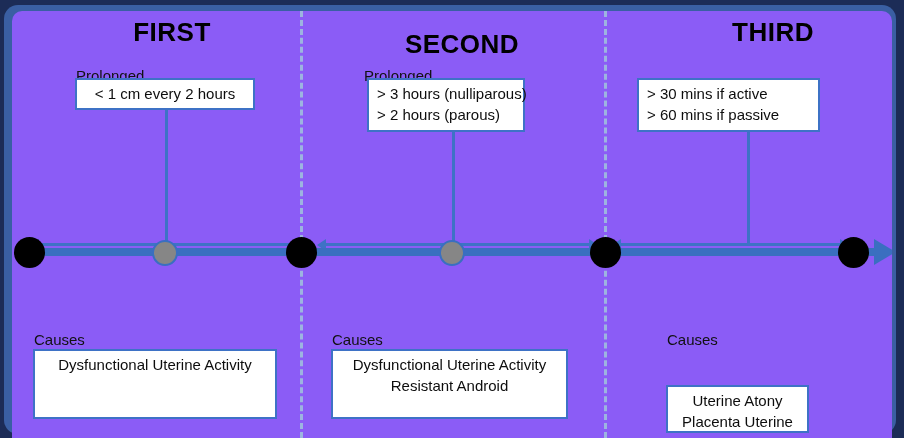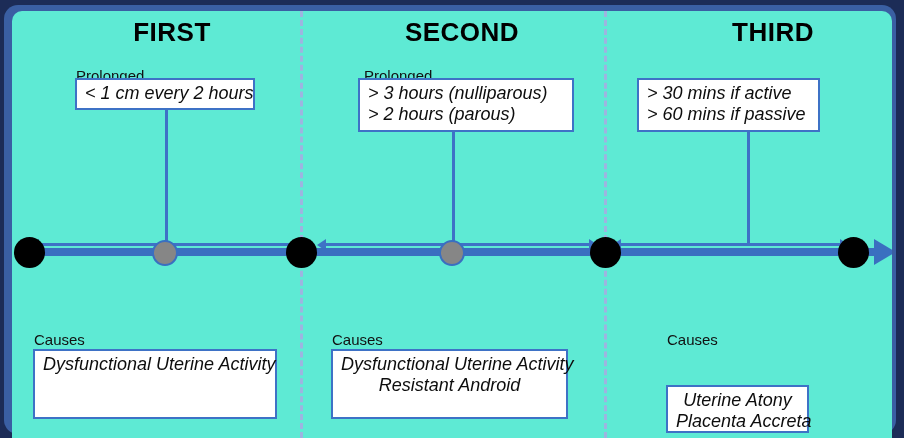--- a/index.html
+++ b/index.html
@@ -26,21 +26,21 @@
     position: absolute;
     left: 4px; top: 5px;
     width: 892px; height: 429px;
     background: #3a5fa3;
     border-radius: 14px;
   }
   .canvas {
     position: absolute;
     left: 12px; top: 11px;
     width: 880px; height: 427px;
-    background: #5eead4;
+    background: #8b5cf6;
     border-radius: 10px 10px 0 0;
     overflow: hidden;
   }
   
   .divider {
     position: absolute;
     top: 0;
     width: 0;
     height: 427px;
     border-left: 3px dashed #9db4e0;
@@ -64,25 +64,24 @@
   
   .info-box {
     position: absolute;
     box-sizing: border-box;
     border: 2px solid #3e72c6;
     background: #ffffff;
     text-align: center;
     padding: 3px 8px 4px 8px;
   }
   .info-box .line {
-    font-size: 18px;
+    font-size: 15px;
     color: #0d0d0d;
     line-height: 21px;
     white-space: nowrap;
-    font-style: italic;
   }
   .info-box.left-align .line { text-align: left; }
   
   .stem {
     position: absolute;
     width: 0;
     border-left: 3px solid #3e72c6;
   }
   
   .span-arrow {
@@ -134,33 +133,33 @@
 
   <div class="frame-outer"></div>
   <div class="frame-inner"></div>
 
   <div class="canvas">
 
     <div class="divider" style="left:288px;"></div>
     <div class="divider" style="left:592px;"></div>
 
     <div class="stage-title" style="left:40px;  top:6px;  width:240px;">FIRST</div>
-    <div class="stage-title" style="left:330px; top:6px;  width:240px;">SECOND</div>
+    <div class="stage-title" style="left:330px; top:18px;  width:240px;">SECOND</div>
     <div class="stage-title" style="left:646px; top:6px;  width:230px;">THIRD</div>
 
     <div class="caption" style="left:64px; top:56px;">Prolonged</div>
 
     <div class="info-box" style="left:63px; top:67px; width:180px; height:32px;">
       <div class="line">&lt; 1 cm every 2 hours</div>
     </div>
     <div class="stem" style="left:153px; top:99px; height:133px;"></div>
 
     <div class="caption" style="left:352px; top:56px;">Prolonged</div>
 
-    <div class="info-box left-align" style="left:346px; top:67px; width:216px; height:54px;">
+    <div class="info-box left-align" style="left:355px; top:67px; width:158px; height:54px;">
       <div class="line">&gt; 3 hours (nulliparous)</div>
       <div class="line">&gt; 2 hours (parous)</div>
     </div>
     <div class="stem" style="left:440px; top:121px; height:111px;"></div>
 
     <div class="info-box left-align" style="left:625px; top:67px; width:183px; height:54px;">
       <div class="line">&gt; 30 mins if active</div>
       <div class="line">&gt; 60 mins if passive</div>
     </div>
     <div class="stem" style="left:735px; top:121px; height:111px;"></div>
@@ -200,17 +199,17 @@
 
     <div class="caption" style="left:320px; top:320px;">Causes</div>
     <div class="info-box" style="left:319px; top:338px; width:237px; height:70px;">
       <div class="line">Dysfunctional Uterine Activity</div>
       <div class="line">Resistant Android</div>
     </div>
 
     <div class="caption" style="left:655px; top:320px;">Causes</div>
     <div class="info-box" style="left:654px; top:338px; width:143px; height:48px;margin-top:36px;">
       <div class="line">Uterine Atony</div>
-      <div class="line">Placenta Accreta</div>
+      <div class="line">Placenta Uterine</div>
     </div>
 
   </div>
 </div>
 
 </body></html>

